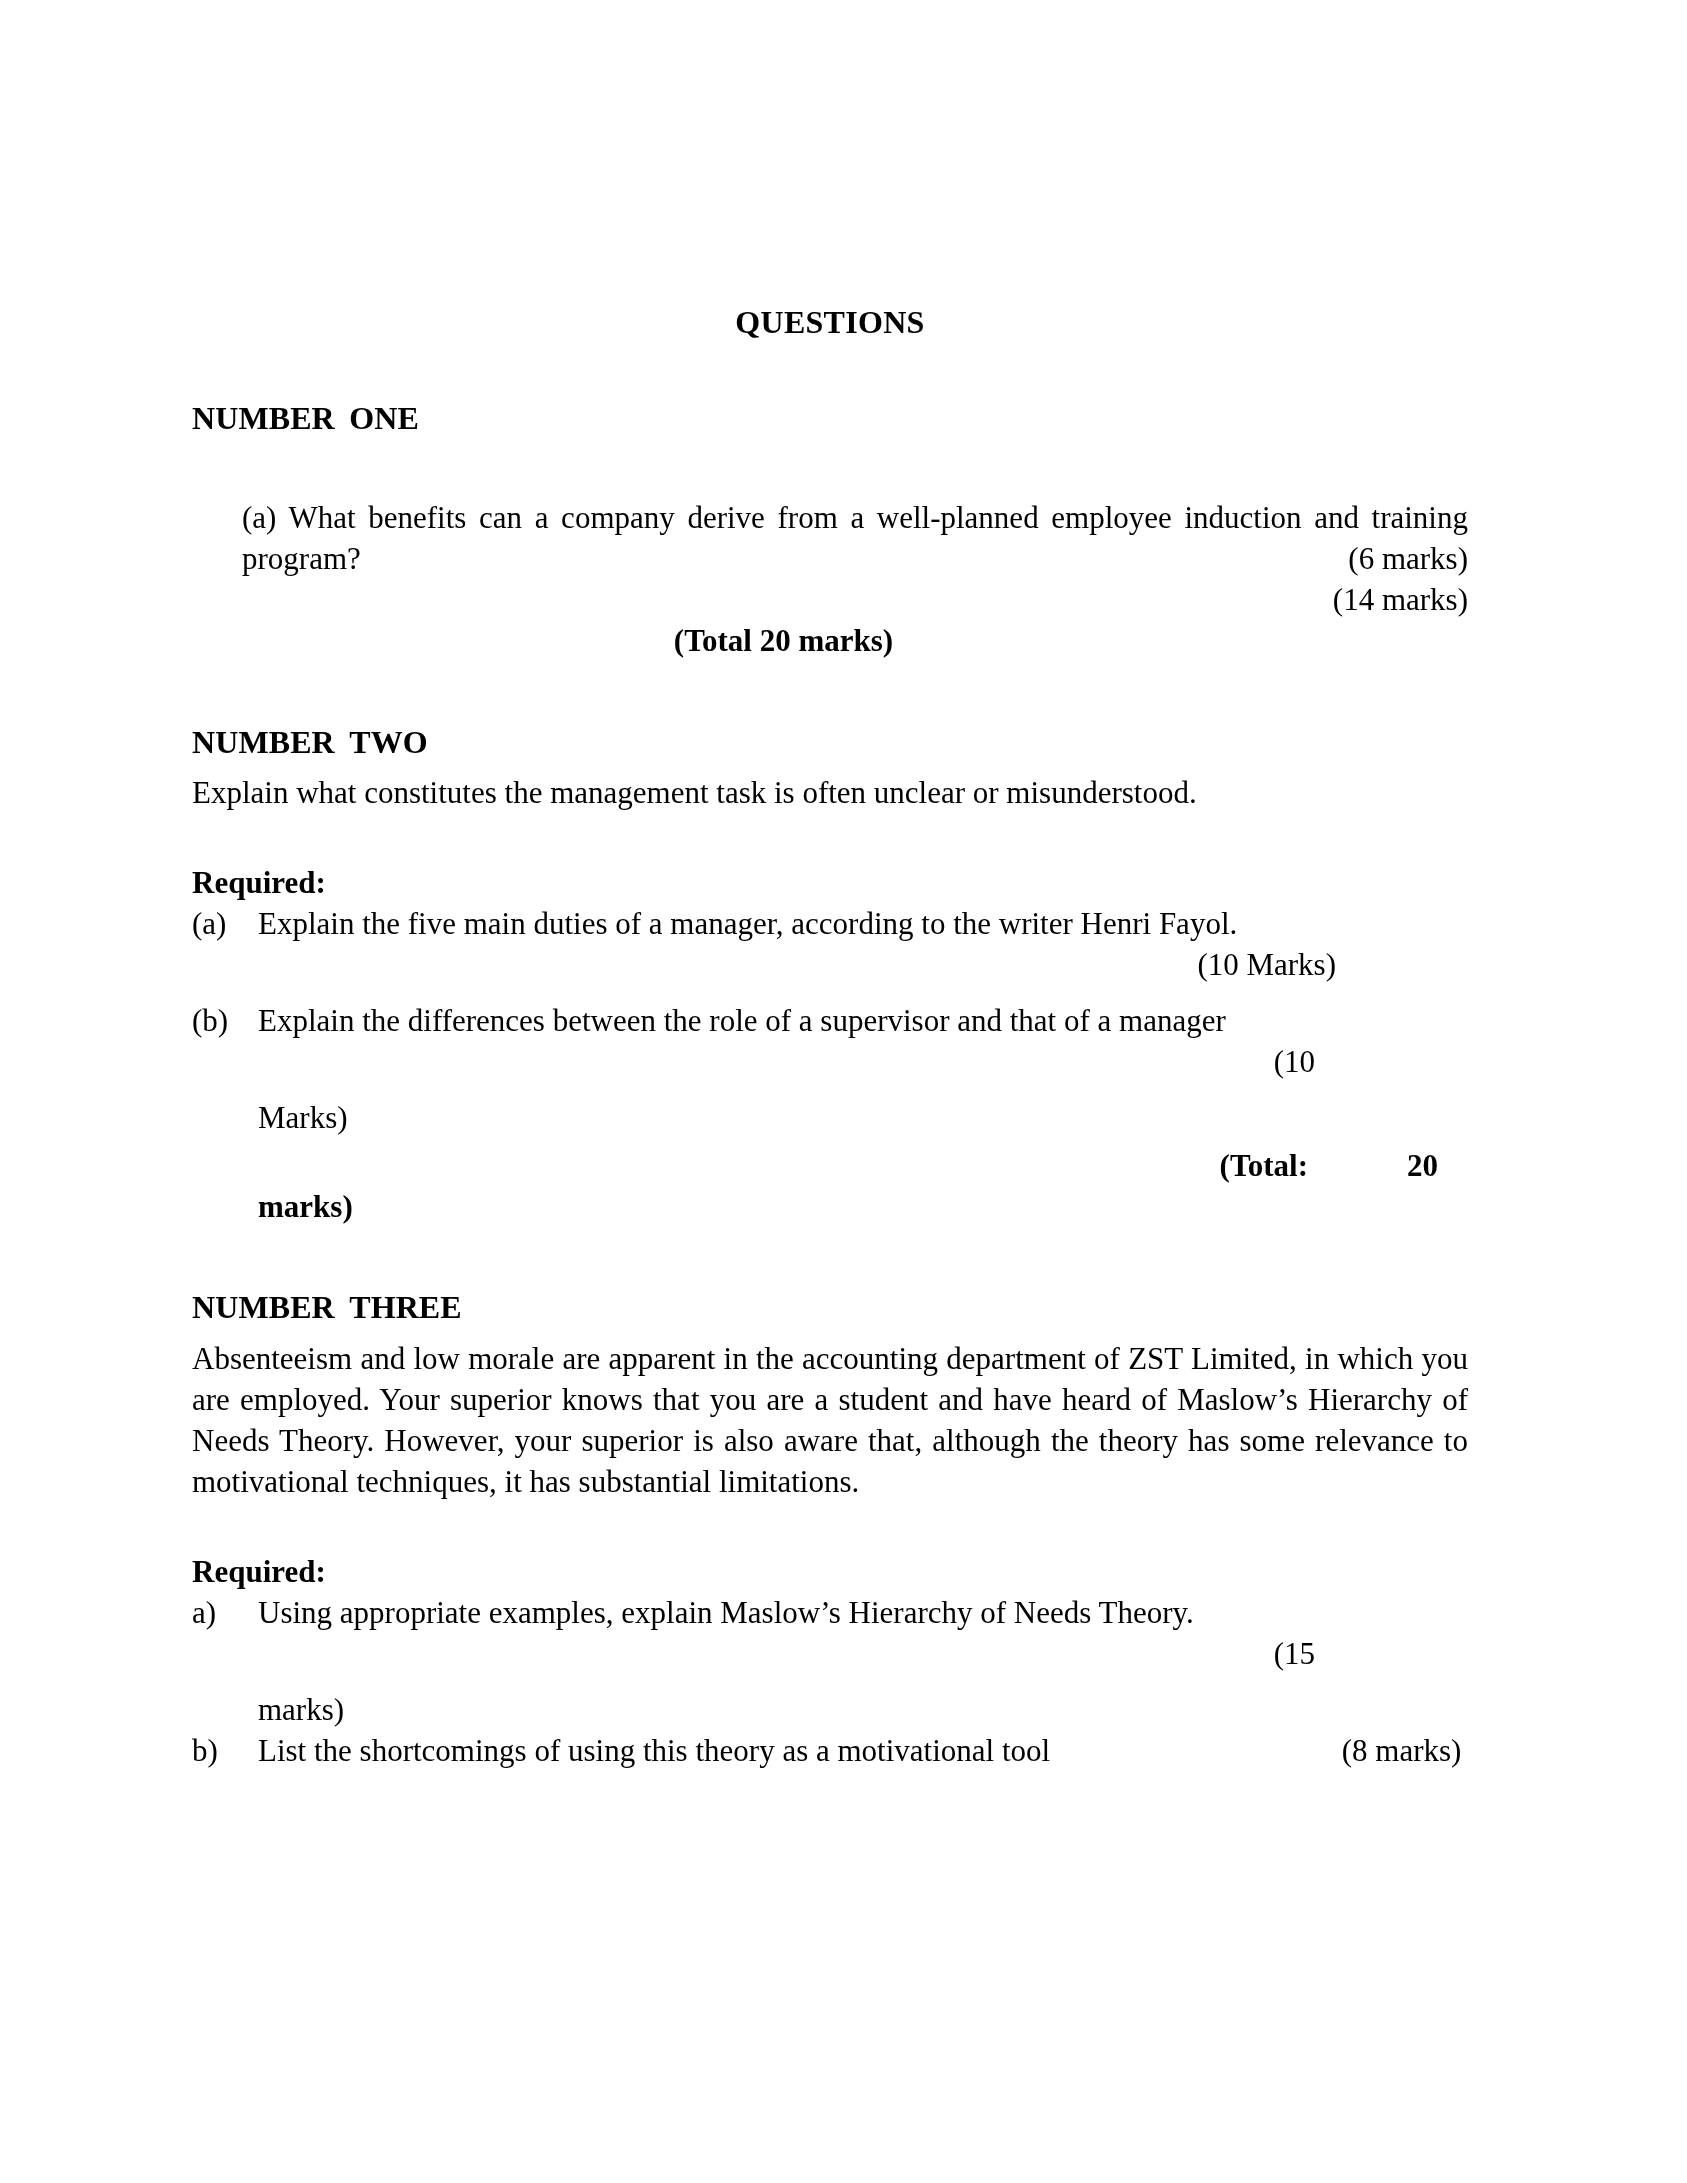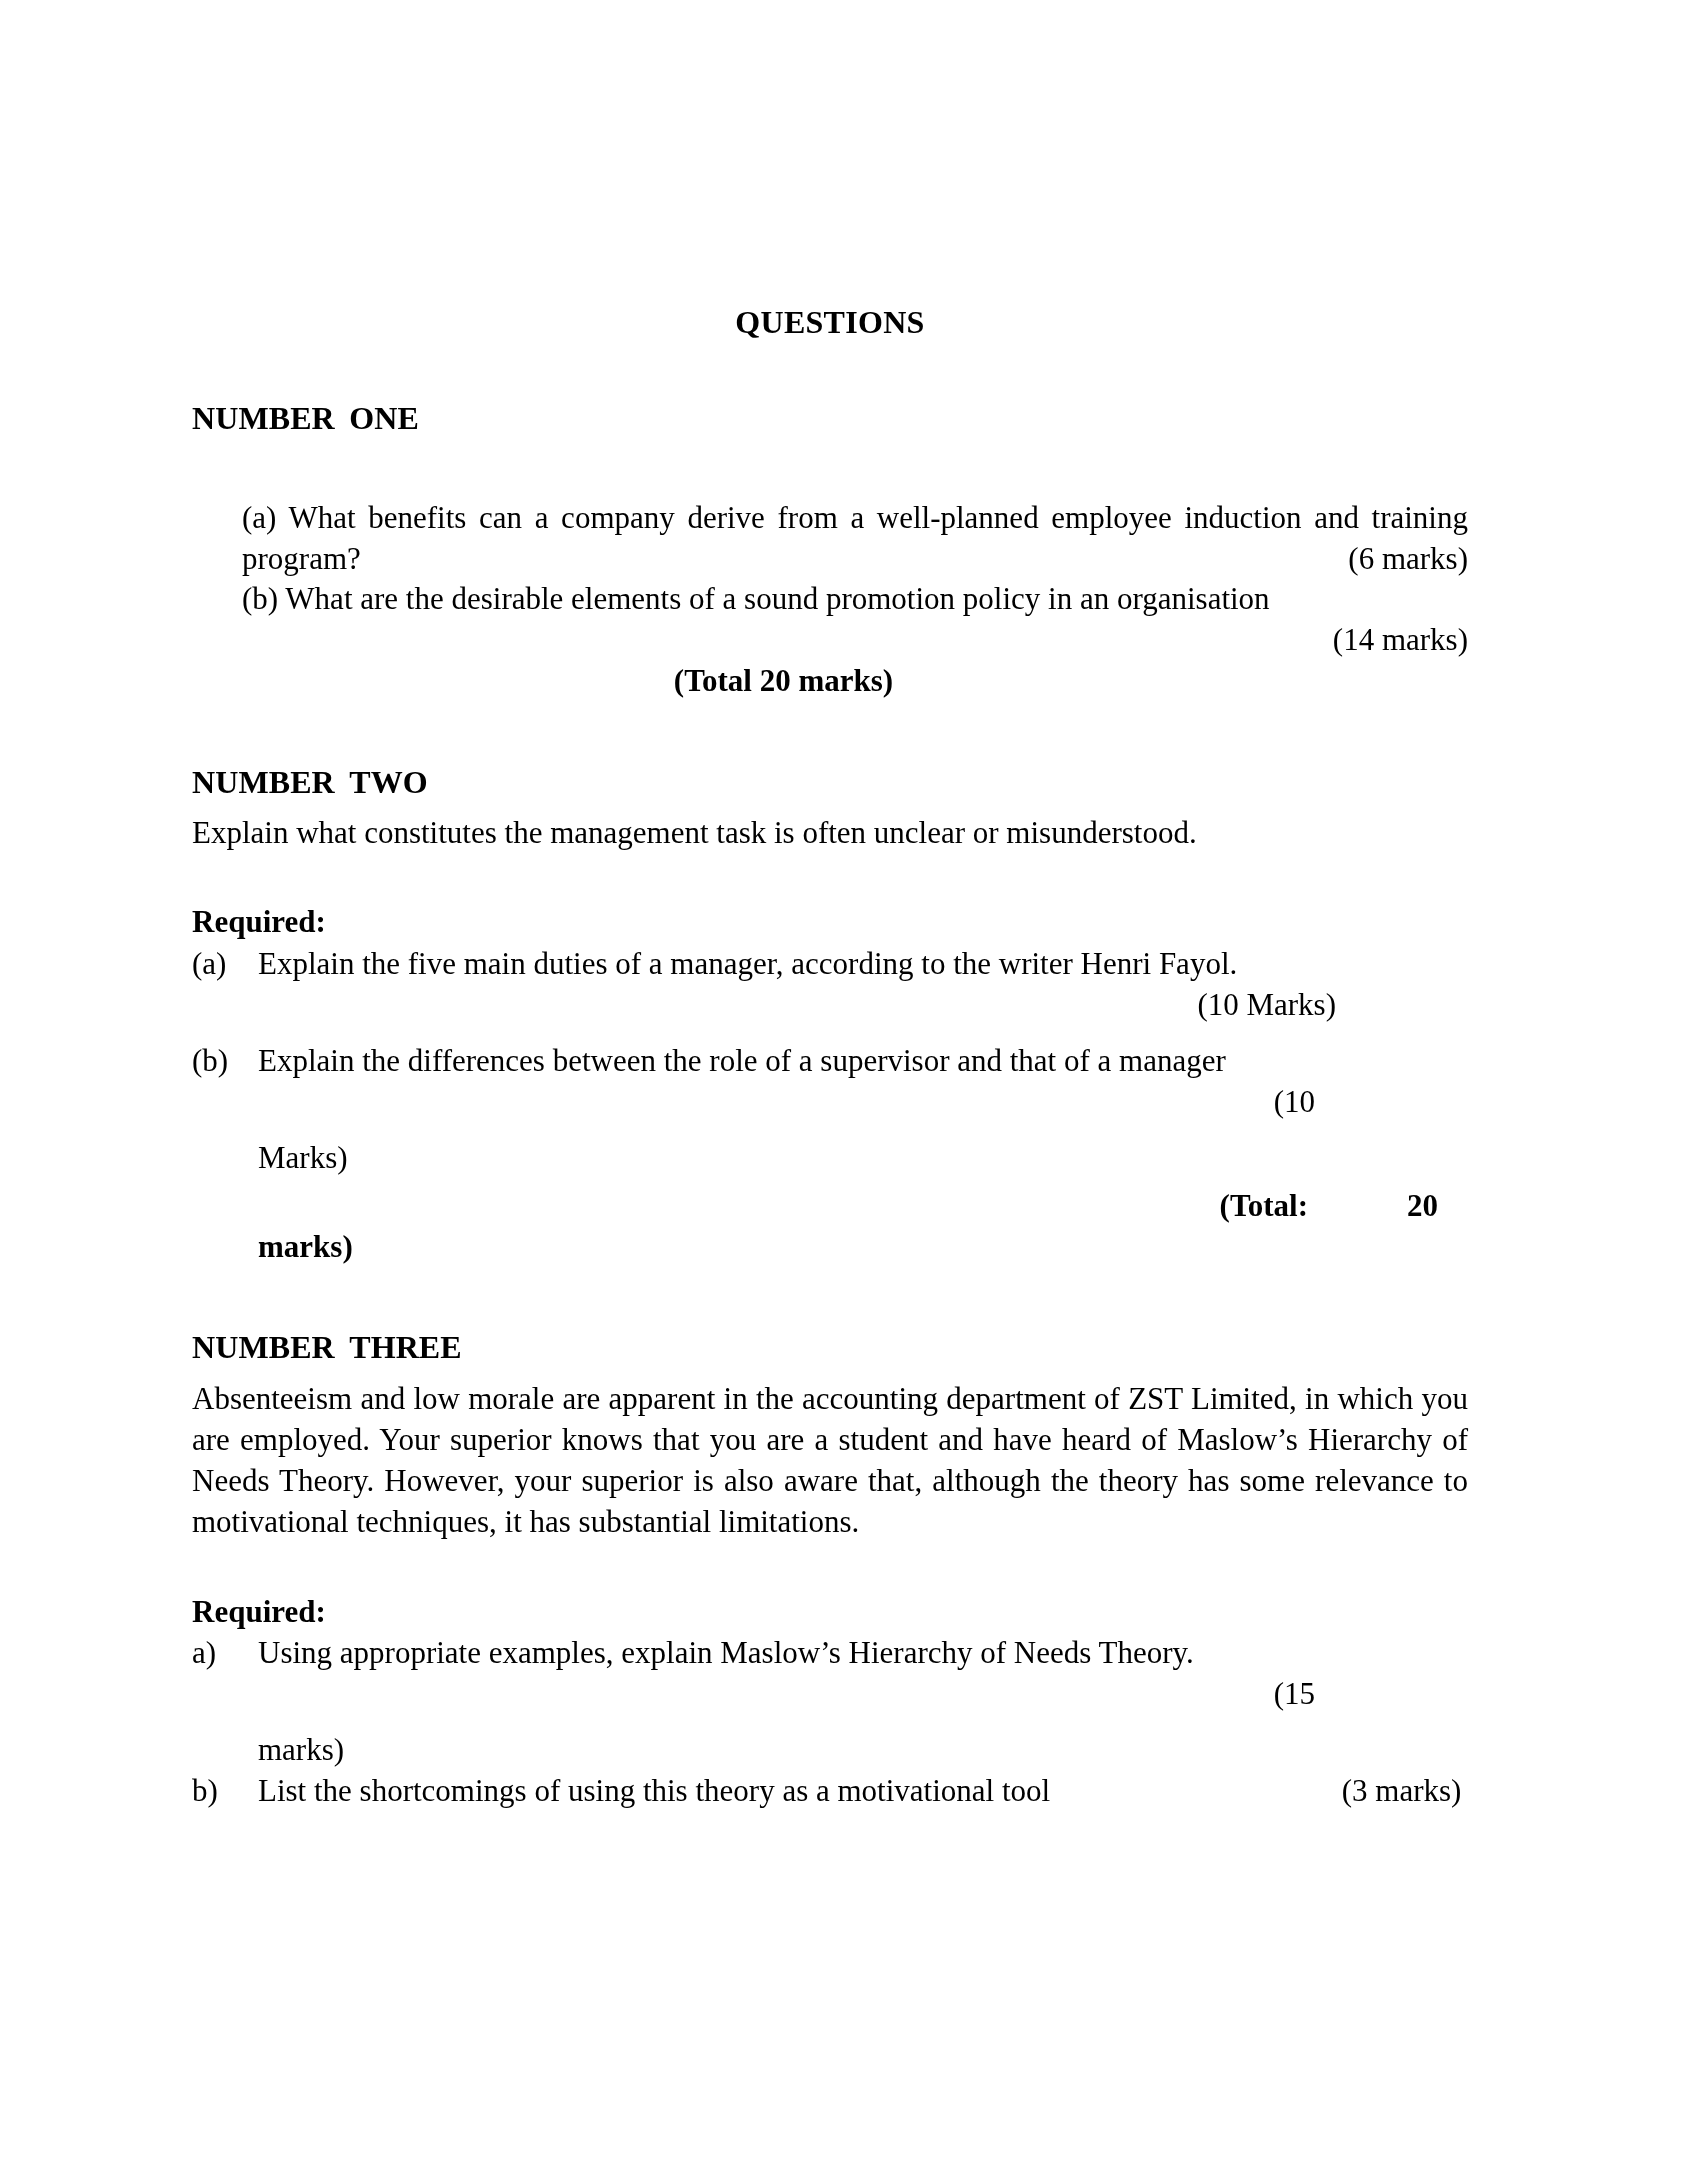--- a/index.html
+++ b/index.html
@@ -174,21 +174,20 @@
     <div class="vgap-s"></div>
 
 
     <div class="vgap-l"></div>
 
     <div class="q1-list">
       <p class="q1-item"><span>(a)</span> <span>What benefits can a company derive from a well-planned employee induction and training program?</span></p>
       <div class="spread-row" style="justify-content:flex-end; padding-right:173px; margin-top:-41px;">
         <span>(6 marks)</span>
       </div>
-      <p class="q1-item" style="margin-top:-1.3px;"><span>(b)</span> <span>What are the desirable elements of a sound promotion policy in an organisation</span></p>
       <div class="spread-row" style="justify-content:flex-end; padding-right:32px;">
         <span>(14 marks)</span>
       </div>
     </div>
 
     <p class="bold-total">(Total 20 marks)</p>
 
     <div class="vgap-xl"></div>
 
     <h2 class="section-heading"><span>NUMBER</span><span class="gap"></span><span>TWO</span></h2>
@@ -245,18 +244,18 @@
     </div>
     <p class="right-mark far">(15</p>
 
     <div class="vgap-s"></div>
 
     <p class="indent-cont">marks)</p>
 
     <div class="tail-row">
       <span class="marker">b)</span>
       <span class="mtext">List the shortcomings of using this theory as a motivational tool</span>
-      <span class="rmark">(3 marks)</span>
+      <span class="rmark">(8 marks)</span>
     </div>
 
   </div>
 </div>
 
 
 </body></html>

